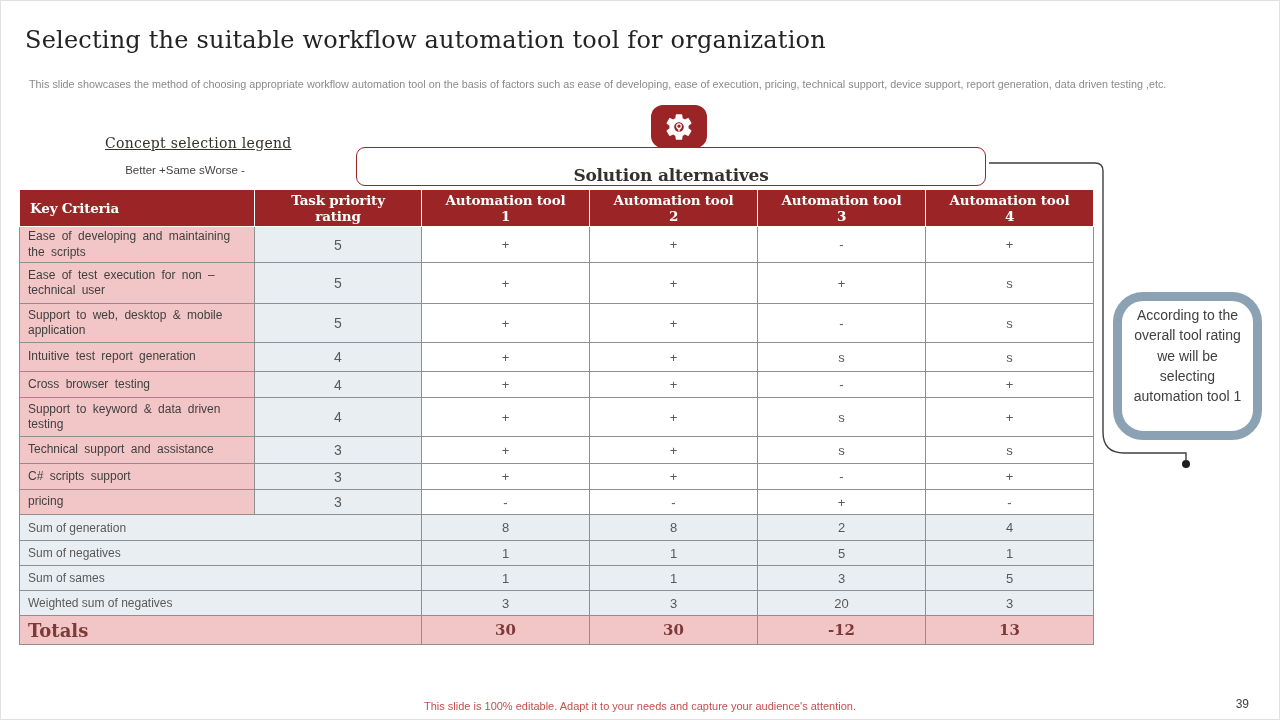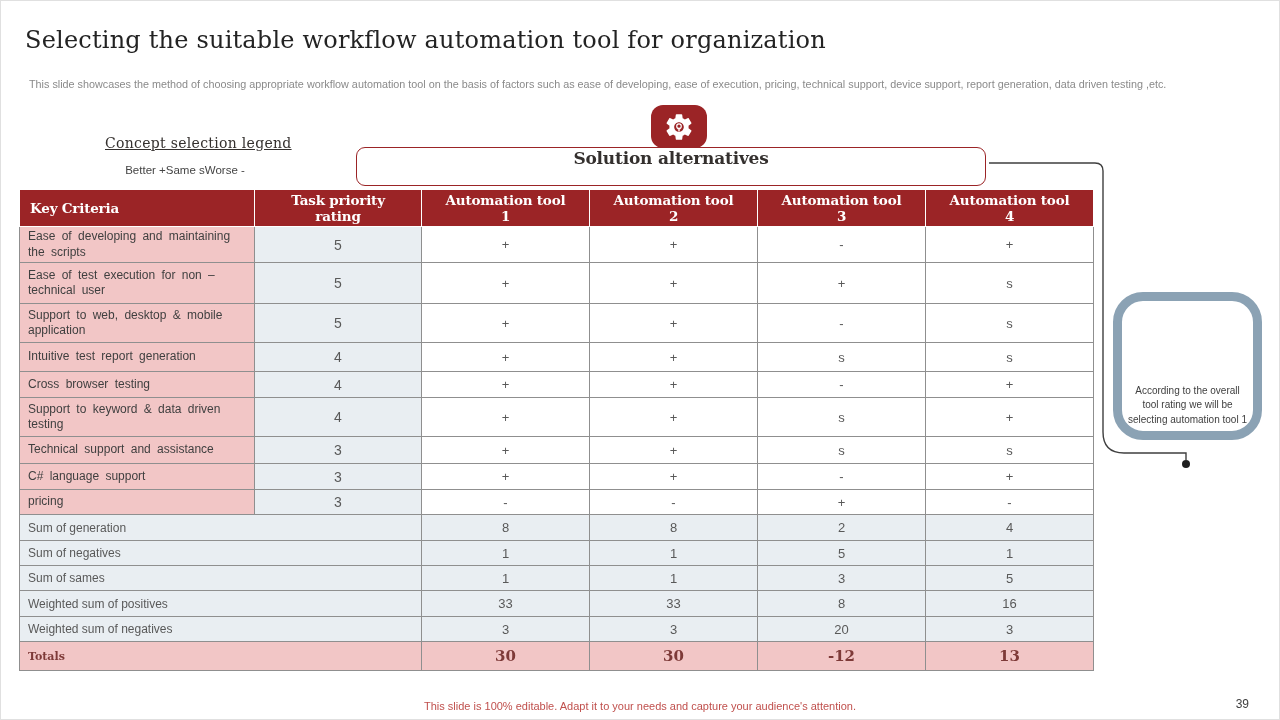--- a/index.html
+++ b/index.html
@@ -28,51 +28,51 @@
     font-size:11.5px;color:#444;
   }
   .icon-badge{
     position:absolute;left:650px;top:104px;width:56px;height:43px;
     background:var(--accent,#9b2426);border-radius:12px;
     display:flex;align-items:center;justify-content:center;z-index:3;
   }
   .banner{
     position:absolute;left:355px;top:146px;width:630px;height:39px;
     border:1.6px solid var(--accent,#9b2426);border-radius:9px;background:#fff;
-    display:flex;align-items:flex-start;justify-content:center;z-index:2;box-sizing:border-box;
+    display:flex;align-items:flex-end;justify-content:center;z-index:2;box-sizing:border-box;
   }
   .banner span{
     font-family:"DejaVu Serif",serif;font-weight:bold;font-size:17px;
     color:#34302e;letter-spacing:-.2px;
   }
   .connector{position:absolute;left:0;top:0;z-index:1;}
   .callout{
     position:absolute;left:1112px;top:291px;width:149px;height:148px;
     border:9px solid var(--callout-border,#8ba2b4);border-radius:30px;background:#fff;
-    display:flex;align-items:flex-end;justify-content:center;text-align:center;
-    font-size:10px;color:#404040;line-height:1.45;padding:4px 6px;
+    display:flex;align-items:flex-start;justify-content:center;text-align:center;
+    font-size:14px;color:#404040;line-height:1.45;padding:4px 6px;
     box-sizing:border-box;z-index:2;
   }
   table.matrix{
     position:absolute;left:18px;top:188px;width:1074px;
     border-collapse:collapse;table-layout:fixed;z-index:0;
   }
   table.matrix th{
     background:var(--header-bg,#9b2426);color:#fff;
     font-family:"DejaVu Serif",serif;font-weight:bold;font-size:13.5px;
     border:1px solid #fff;padding:2px 22px;text-align:center;letter-spacing:-.2px;
   }
   table.matrix th:first-child{text-align:left;padding-left:10px;}
   table.matrix td{border:1px solid #8f8f8f;padding:2px 8px;box-sizing:border-box;}
   td.criteria-cell{background:var(--criteria-bg,#f2c6c6);font-size:12px;color:#3f3f3f;word-spacing:3px;line-height:1.3;}
   td.rating-cell{background:var(--neutral-bg,#e9eef2);text-align:center;font-size:14px;color:#595959;}
   td.symbol-cell{background:#fff;text-align:center;font-size:13px;color:#595959;}
   td.summary-label{background:var(--neutral-bg,#e9eef2);font-size:12px;color:#595959;padding-left:12px;}
   td.summary-value{background:var(--neutral-bg,#e9eef2);text-align:center;font-size:13px;color:#595959;}
-  td.totals-label{background:var(--criteria-bg,#f2c6c6);font-family:"DejaVu Serif",serif;font-weight:bold;font-size:11px;color:var(--totals-text,#7e3a38);padding-left:10px;margin-top:32px;}
+  td.totals-label{background:var(--criteria-bg,#f2c6c6);font-family:"DejaVu Serif",serif;font-weight:bold;font-size:18px;color:var(--totals-text,#7e3a38);padding-left:10px;margin-top:32px;}
   td.totals-value{background:var(--criteria-bg,#f2c6c6);font-family:"DejaVu Serif",serif;font-weight:bold;font-size:15px;color:var(--totals-text,#7e3a38);text-align:center;}
   .footer{
     position:absolute;left:0;right:0;top:699px;text-align:center;
     font-size:11px;color:var(--footer-text,#c0504d);
   }
   .page-number{
     position:absolute;right:30px;top:696px;font-size:12px;color:#3f3f3f;
   }
 </style>
 </head>
@@ -181,21 +181,21 @@
         </tr>
         <tr style="height: 27px;">
           <td class="criteria-cell">Technical support and assistance</td>
           <td class="rating-cell">3</td>
           <td class="symbol-cell">+</td>
           <td class="symbol-cell">+</td>
           <td class="symbol-cell">s</td>
           <td class="symbol-cell">s</td>
         </tr>
         <tr style="height: 26px;">
-          <td class="criteria-cell">C# language support</td>
+          <td class="criteria-cell">C# scripts support</td>
           <td class="rating-cell">3</td>
           <td class="symbol-cell">+</td>
           <td class="symbol-cell">+</td>
           <td class="symbol-cell">-</td>
           <td class="symbol-cell">+</td>
         </tr>
         <tr style="height: 25px;">
           <td class="criteria-cell">pricing</td>
           <td class="rating-cell">3</td>
           <td class="symbol-cell">-</td>
@@ -217,27 +217,20 @@
           <td class="summary-value">5</td>
           <td class="summary-value">1</td>
         </tr>
         <tr style="height: 25px; margin-top: 11px;">
           <td class="summary-label" colspan="2">Sum of sames</td>
           <td class="summary-value">1</td>
           <td class="summary-value">1</td>
           <td class="summary-value">3</td>
           <td class="summary-value">5</td>
         </tr>
-        <tr style="height: 26px;">
-          <td class="summary-label" colspan="2">Weighted sum of positives</td>
-          <td class="summary-value">33</td>
-          <td class="summary-value">33</td>
-          <td class="summary-value">8</td>
-          <td class="summary-value">16</td>
-        </tr>
         <tr style="height: 25px;">
           <td class="summary-label" colspan="2">Weighted sum of negatives</td>
           <td class="summary-value">3</td>
           <td class="summary-value">3</td>
           <td class="summary-value">20</td>
           <td class="summary-value">3</td>
         </tr>
         <tr style="height: 29px;">
           <td class="totals-label" colspan="2">Totals</td>
           <td class="totals-value">30</td>

